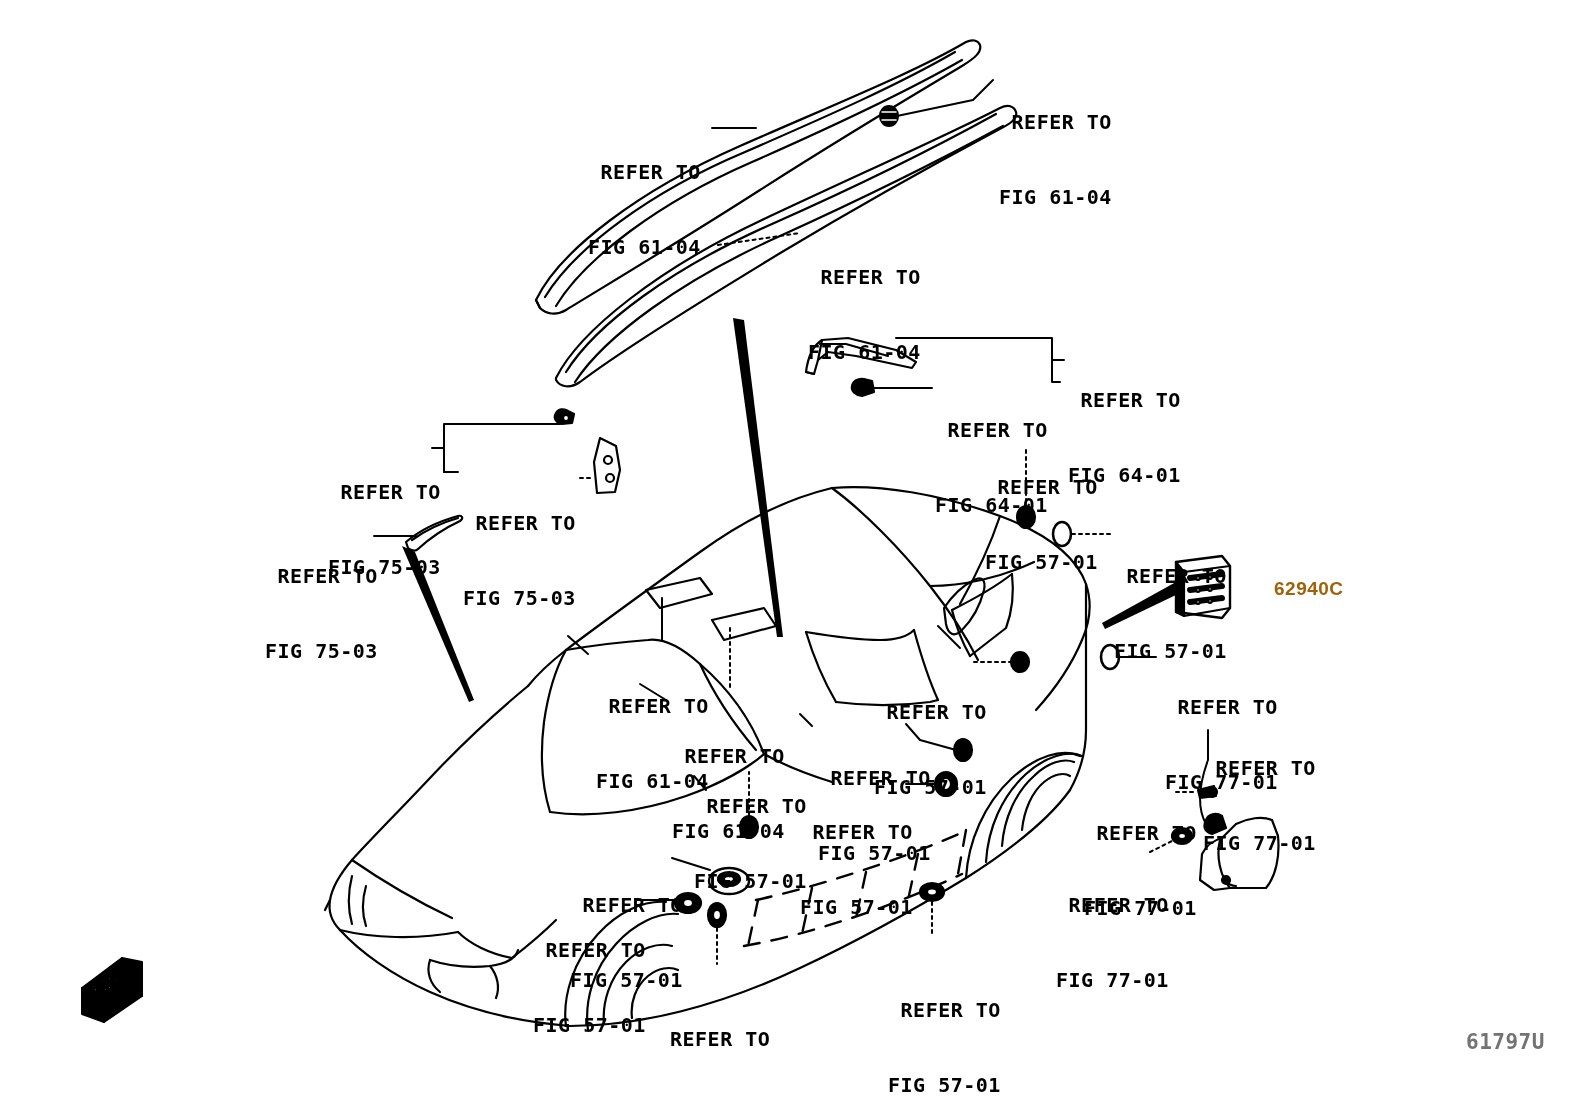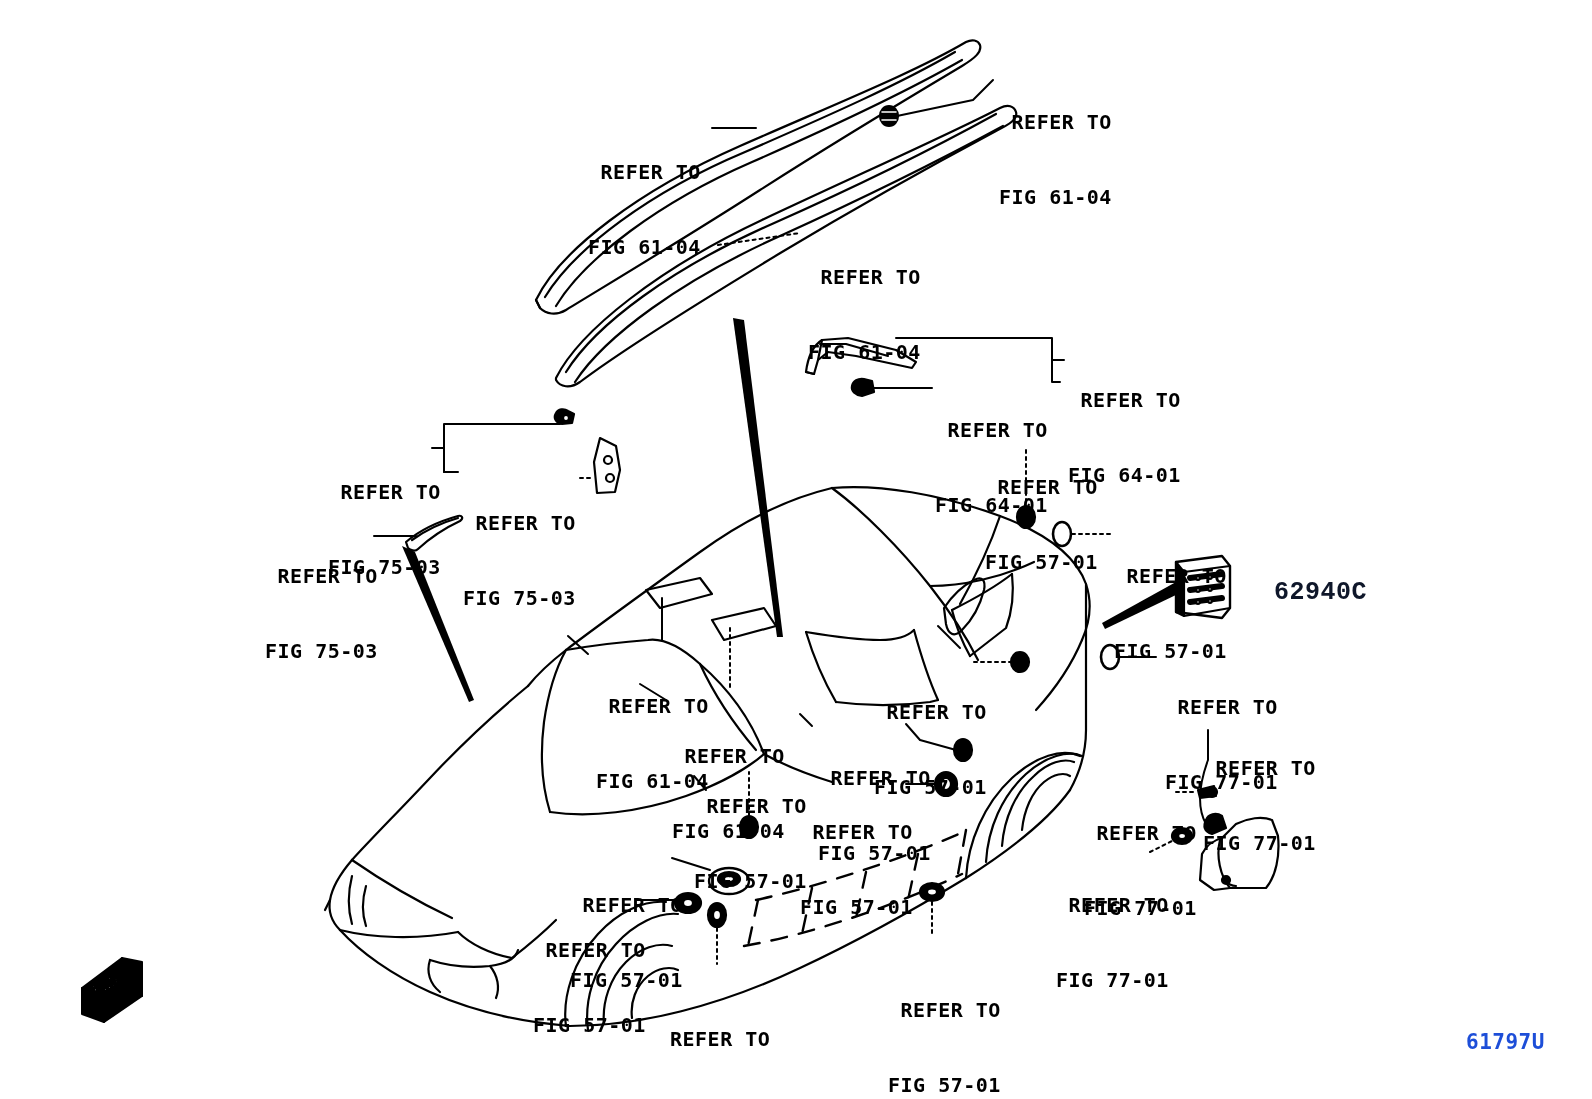--- a/index.html
+++ b/index.html
@@ -14,28 +14,28 @@
   .lbl{
     position:absolute;
     font-family:"DejaVu Sans Mono","Liberation Mono",monospace;
     font-size:20px;font-weight:bold;line-height:25px;
     letter-spacing:0.5px;color:#000;white-space:pre;
     -webkit-font-smoothing:none;
   }
   .lbl span{display:block;text-align:right;}
   .partno{
     position:absolute;
-    font-family:Liberation Mono, monospace;
-    font-size:25px;font-weight:bold;color:#0f172a;white-space:nowrap;
+    font-family:Liberation Sans, sans-serif;
+    font-size:19px;font-weight:bold;color:#a16207;white-space:nowrap;
     letter-spacing:0.5px;
   }
   .figid{
     position:absolute;
     font-family:"DejaVu Sans Mono","Liberation Mono",monospace;
-    font-size:21px;font-weight:bold;color:#1d4ed8;white-space:nowrap;
+    font-size:21px;font-weight:bold;color:#737373;white-space:nowrap;
     letter-spacing:0.5px;
   }
   .fwdtxt{
     font-family:"DejaVu Sans Mono","Liberation Mono",monospace;
     font-size:15px;font-weight:bold;fill:#ffffff;
   }
 </style>
 </head>
 <body>
 

